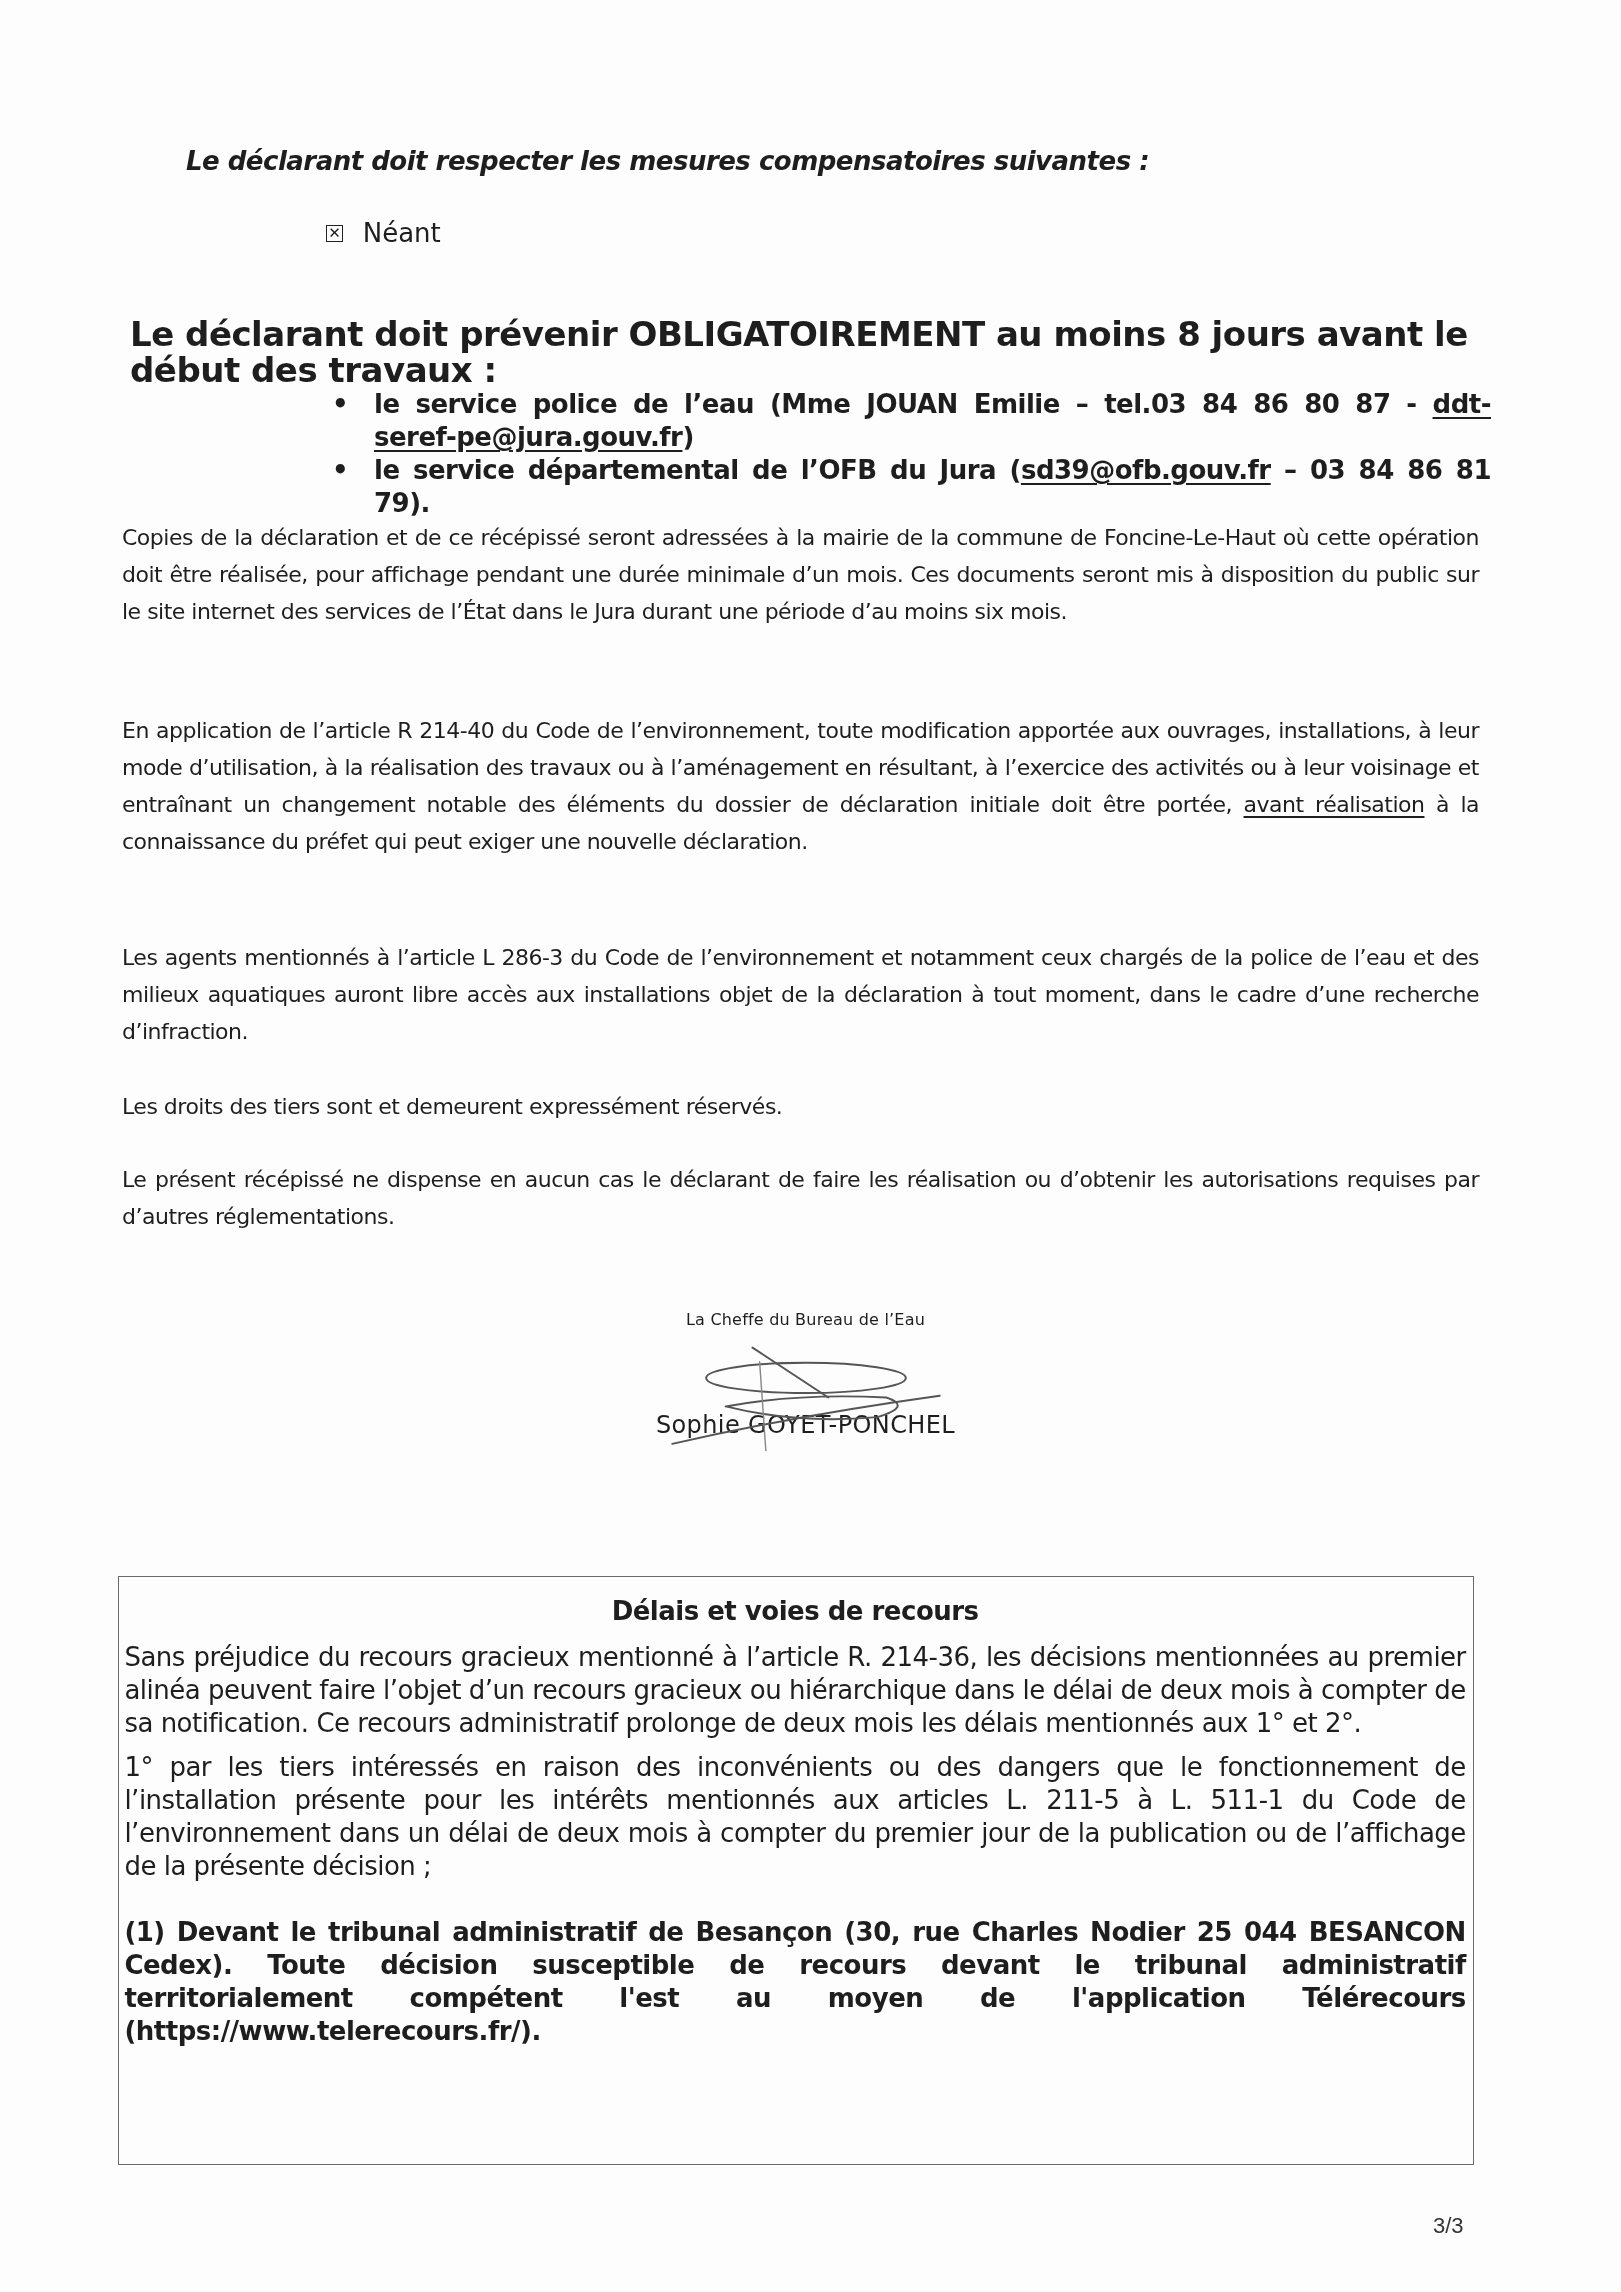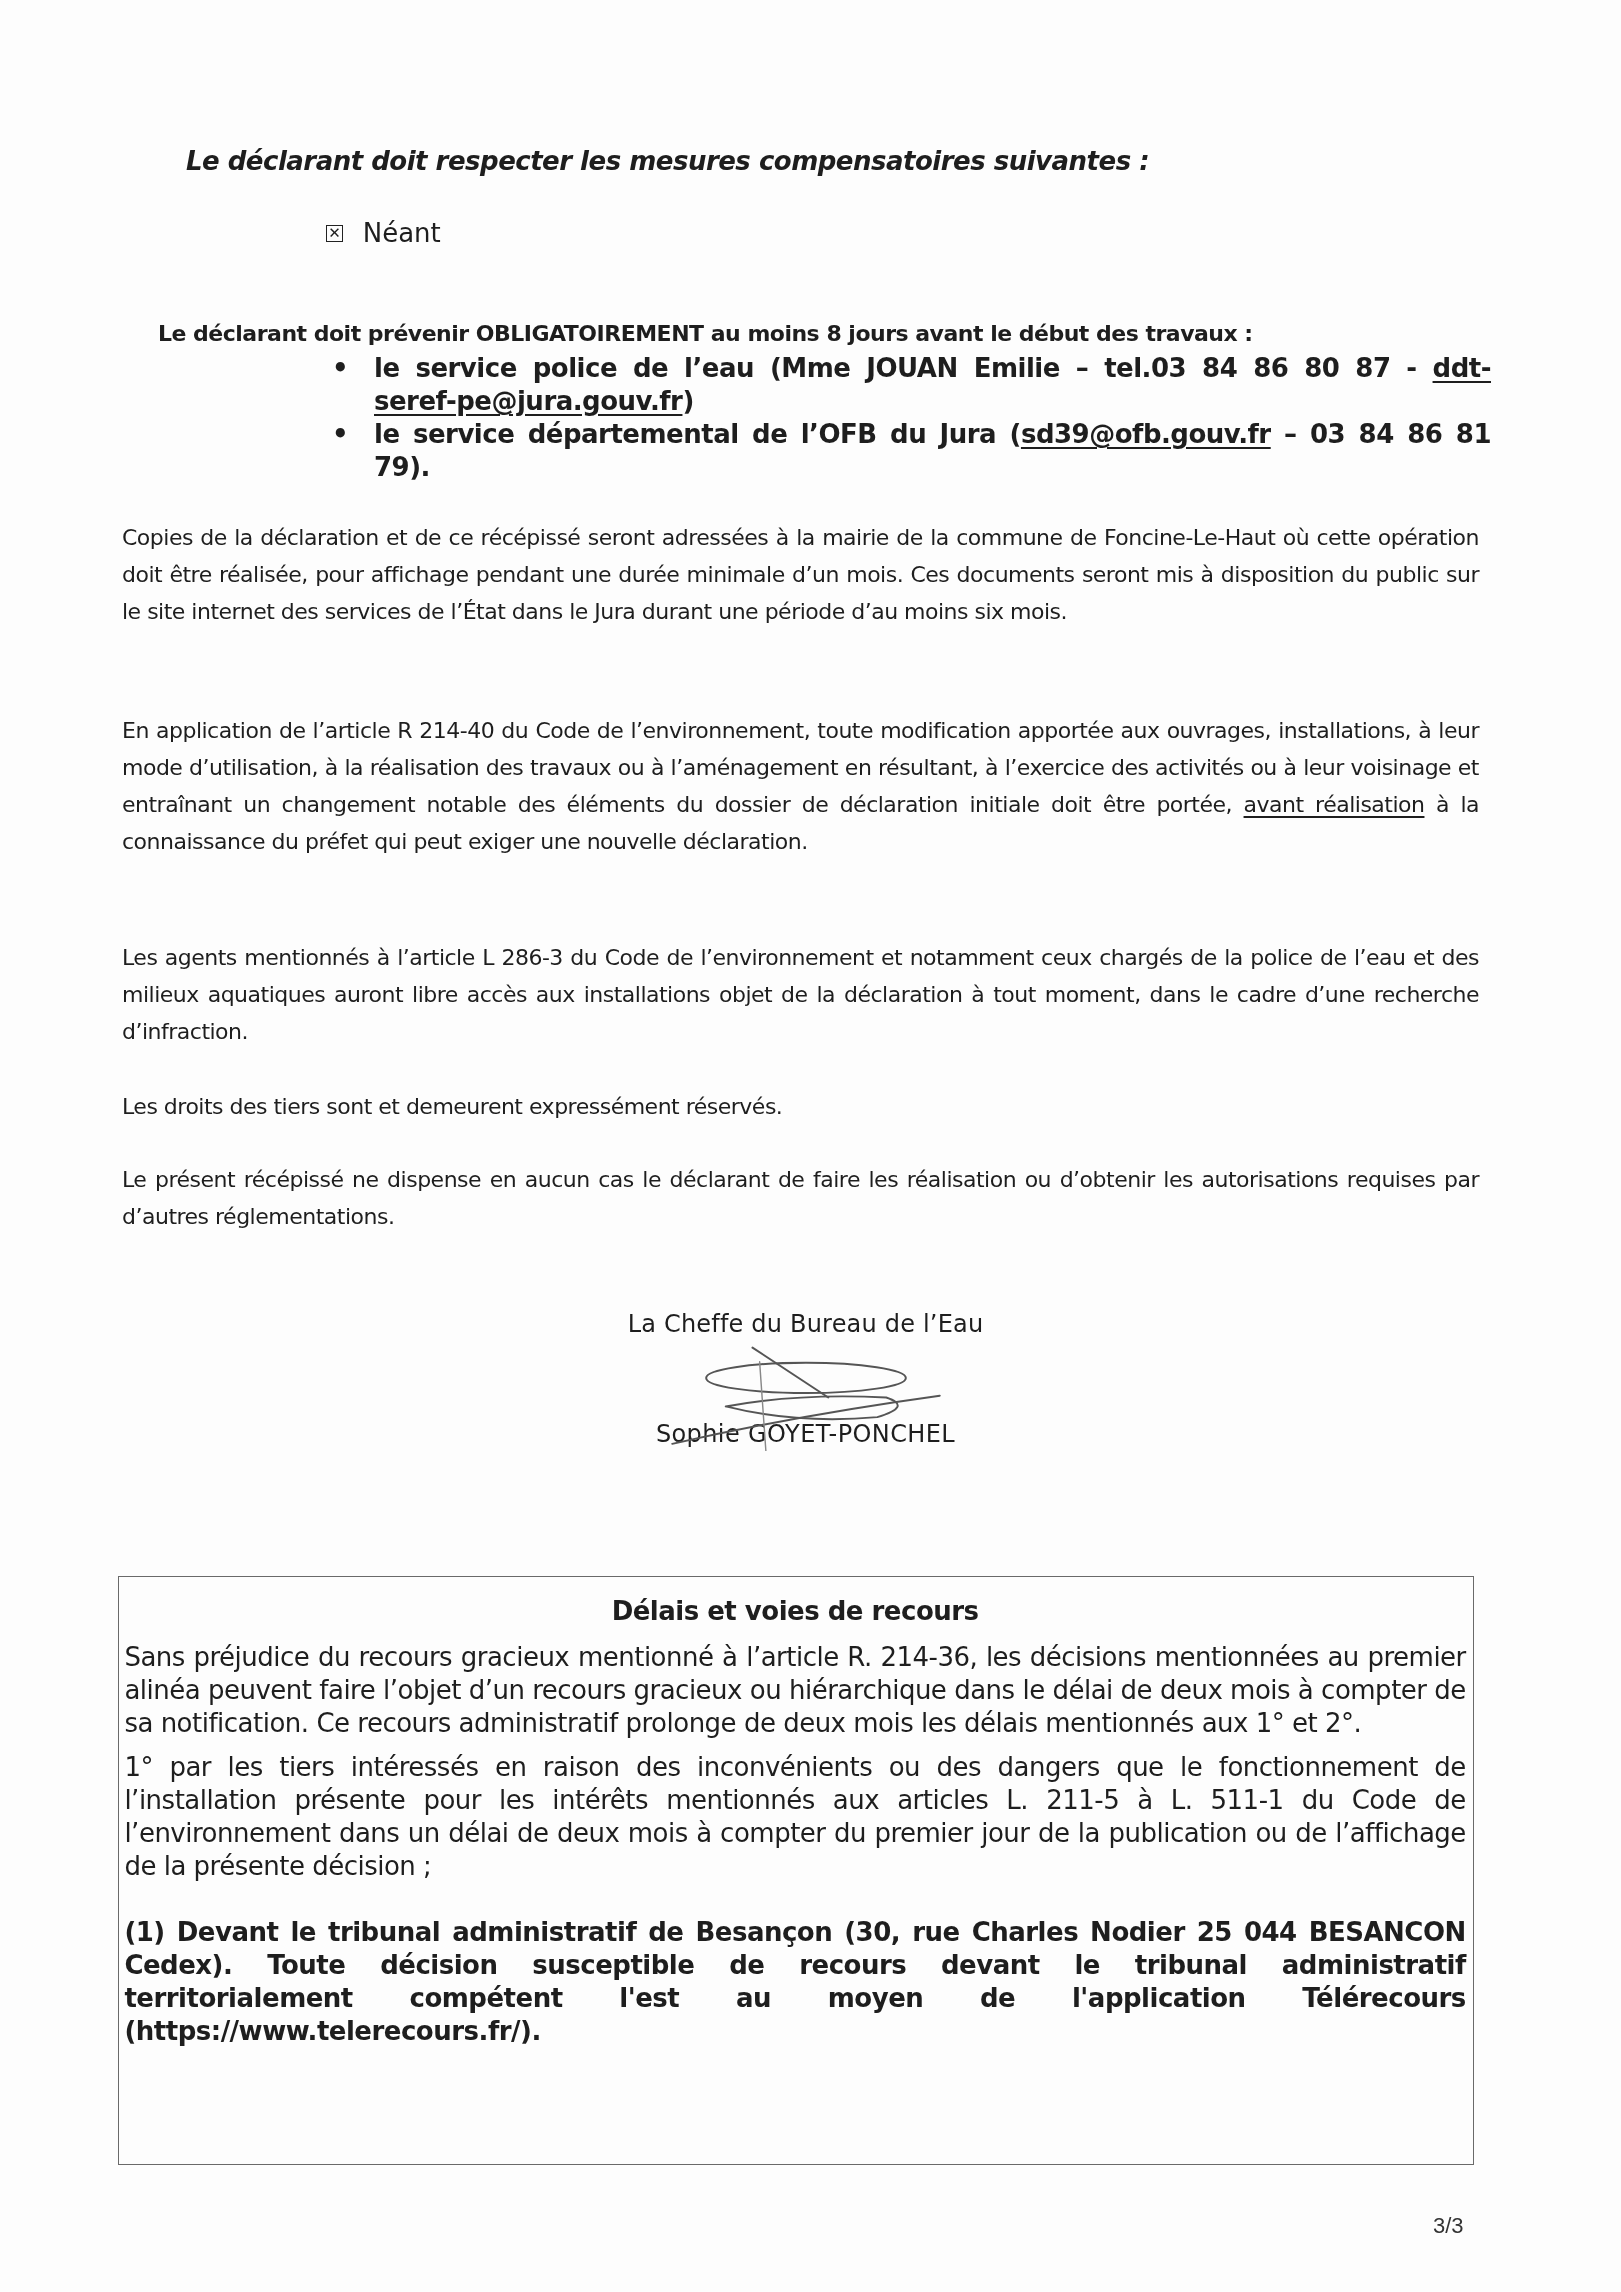--- a/index.html
+++ b/index.html
@@ -13,35 +13,35 @@
   u, .ul { text-decoration: underline; text-underline-offset: 3.6px; }
 
   #comp-heading { left: 186px; top: 146px; font-size: 26px; font-weight: bold; letter-spacing: -0.5px; font-style: italic; }
   #neant-row { left: 326px; top: 218px; display: flex; align-items: center; gap: 19.7px; font-size: 26px; }
   .checkbox {
     width: 17px; height: 17px; border: 1.8px solid #222; display: flex; align-items: center;
     justify-content: center; font-size: 15px; line-height: 15px; font-weight: bold; box-sizing: border-box;
   }
 
   #prevenir { left: 130px; top: 316px; width: 1361px; }
-  #prevenir .head { font-weight: bold; font-size: 22px; letter-spacing: -0.5px; line-height: 36px; margin-left: 28px; }
+  #prevenir .head { font-weight: bold; font-size: 34px; letter-spacing: -0.5px; line-height: 36px; }
   #prevenir ul { margin: 0; padding: 0 0 0 0; list-style: none; }
   #prevenir li { position: relative; padding-left: 244px; font-weight: bold; font-size: 26px; line-height: 33px; letter-spacing: -0.5px; }
   #prevenir li .bullet { position: absolute; left: 202px; top: 0; font-weight: bold; }
   #prevenir li .body { display: block; text-align: justify; text-align-last: left; word-spacing: 3.6px; }
 
   .para { left: 122px; width: 1357px; }
   #p-copies { top: 519px; }
   #p-application { top: 712px; }
   #p-agents { top: 939px; }
   #p-droits { top: 1088px; }
   #p-present { top: 1161px; }
 
   #signature-block { left: 537px; top: 1310px; width: 537px; text-align: center; }
-  #sig-title { font-size: 24px; letter-spacing: 0.2px; }
+  #sig-title { font-size: 16px; letter-spacing: 0.2px; }
   #sig-name { font-size: 24px; letter-spacing: 0.4px; margin-top: 82px; }
   #sig-scribble { position: absolute; left: 81px; top: 34px; }
 
   #recours-box {
     left: 118px; top: 1576px; width: 1356px; height: 589px;
     border: 1.8px solid #6a6a6a; box-sizing: border-box;
     padding: 16px 7.2px 0 5.4px;
   }
   #recours-title { text-align: center; font-weight: bold; font-size: 26px; letter-spacing: -0.5px; line-height: 36px; }
   .box-p { font-size: 26px; line-height: 33px; letter-spacing: -0.5px; text-align: justify; text-align-last: left; }

